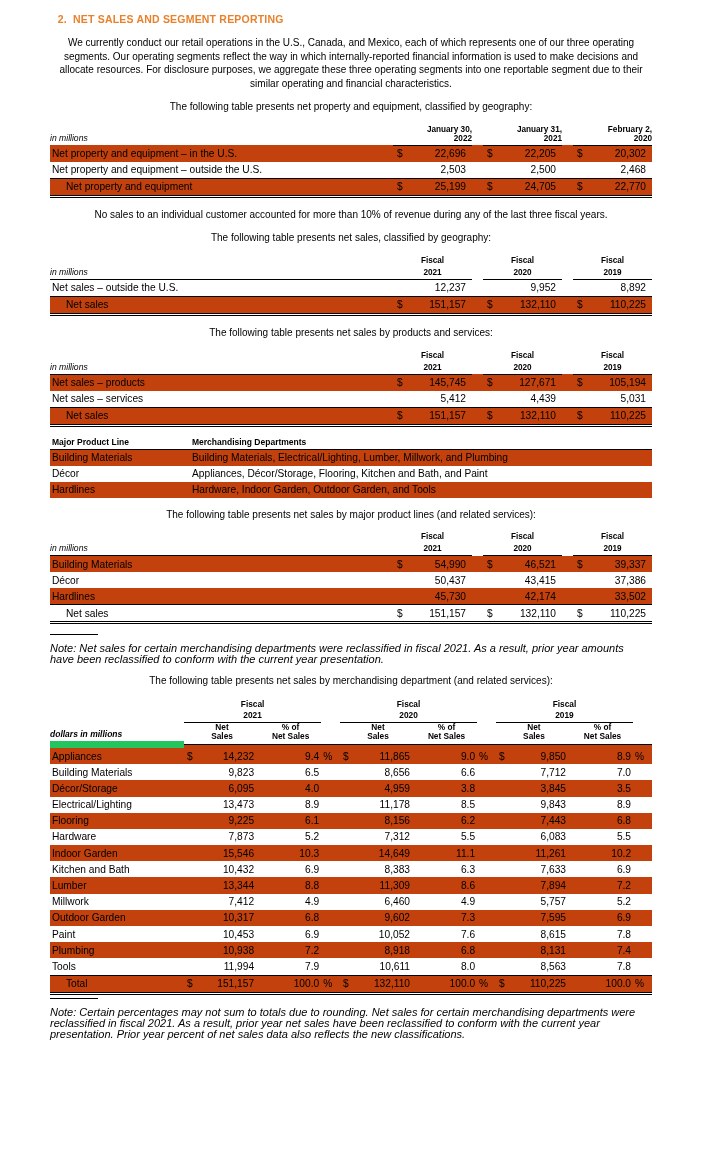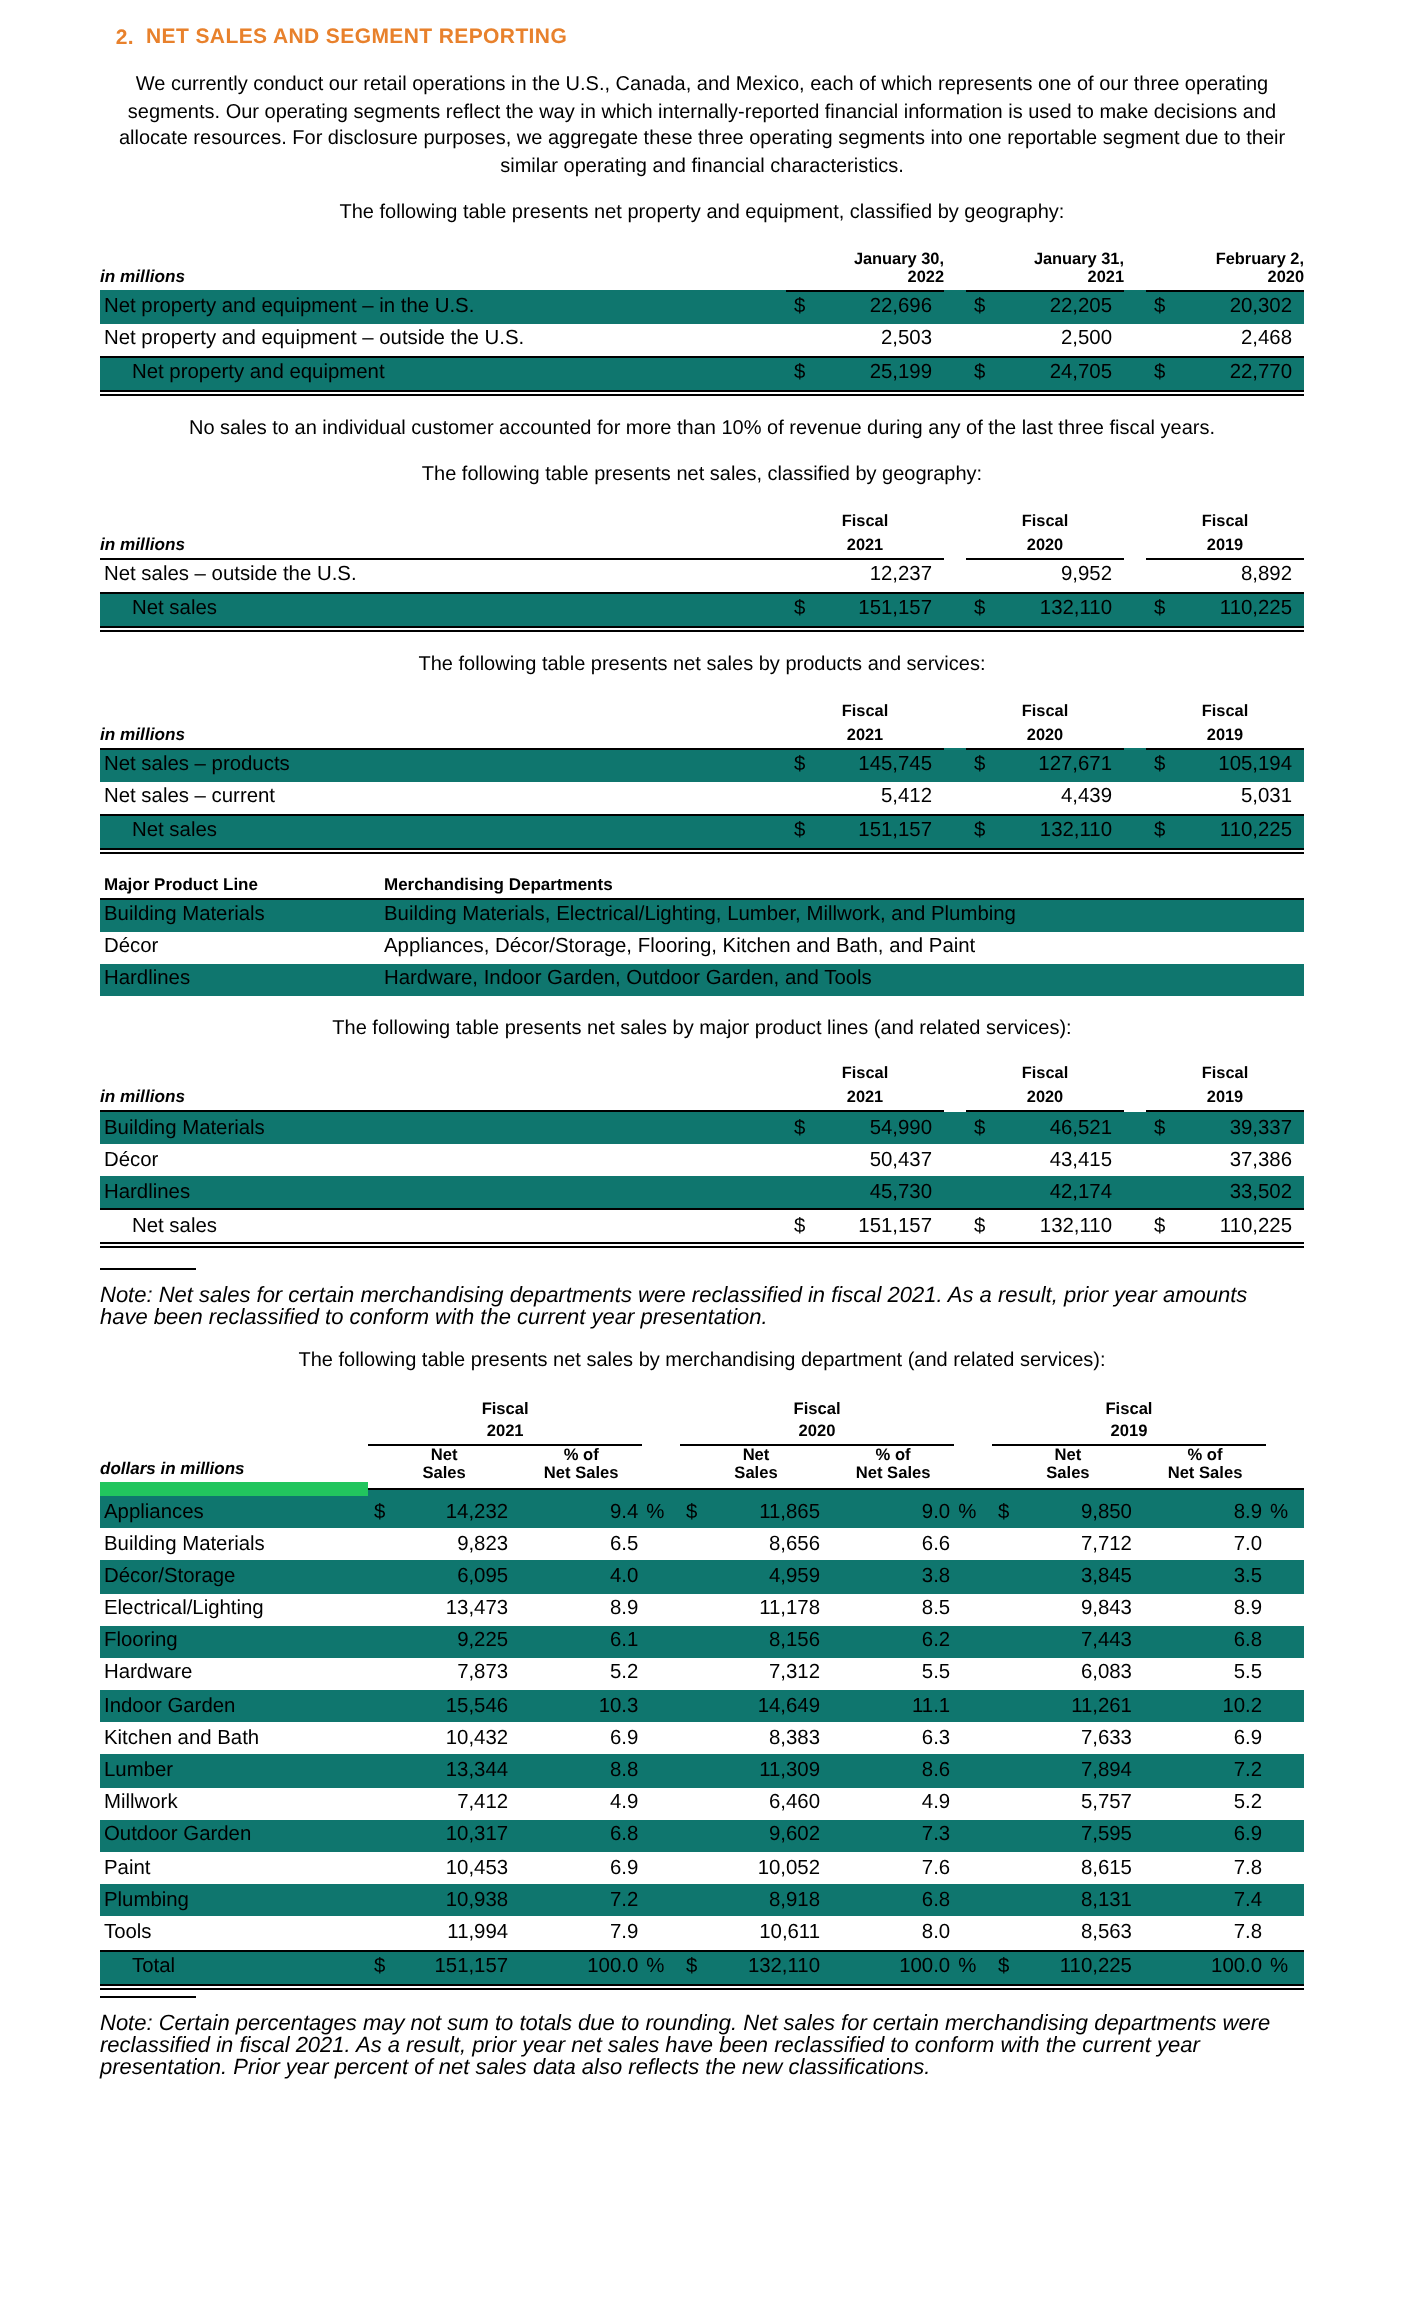--- a/index.html
+++ b/index.html
@@ -70,42 +70,42 @@
     font-size: 8.2px;
     font-weight: bold;
     text-align: right;
     border-bottom: 1px solid #000;
     padding-bottom: 1px !important;
     line-height: 9.4px;
   }
   .in-millions {
     font-size: 8.6px;
     font-style: italic;
-    font-weight: bold;
+    font-weight: normal;
     border-bottom: 1px solid #000;
     padding-bottom: 2px !important;
   }
   .in-millions.nb { border-bottom: none; }
   .rowlabel {
     text-align: left;
     padding: 2.5px 0 2.5px 2px !important;
     font-size: 10.2px;
   }
   .rowlabel.indent { padding-left: 16px !important; }
   .cur {
     width: 13px;
     text-align: left;
     padding: 2.5px 0 2.5px 4px !important;
   }
   .num {
     text-align: right;
     padding: 2.5px 6px 2.5px 0 !important;
   }
   .spacer { width: 11px; }
-  .shade { background: #0f766e; }
+  .shade { background: #c2410c; }
   .tl-single > td { border-top: 1px solid #000; }
   .tl-dbl-bottom > td { border-bottom: 3px double #000; }
   .numcol { width: 62px; }
 
   
   table.dept {
     border-collapse: collapse;
     width: 602px;
     font-size: 10.2px;
     margin: 3px 0 10px 0;
@@ -334,21 +334,21 @@
           <td class="cur">$</td>
           <td class="num">145,745</td>
           <td class="spacer"></td>
           <td class="cur">$</td>
           <td class="num">127,671</td>
           <td class="spacer"></td>
           <td class="cur">$</td>
           <td class="num">105,194</td>
         </tr>
         <tr class="">
-          <td class="rowlabel">Net sales – current</td>
+          <td class="rowlabel">Net sales – services</td>
           <td class="cur"></td>
           <td class="num">5,412</td>
           <td class="spacer"></td>
           <td class="cur"></td>
           <td class="num">4,439</td>
           <td class="spacer"></td>
           <td class="cur"></td>
           <td class="num">5,031</td>
         </tr>
         <tr class="shade tl-single tl-dbl-bottom">

